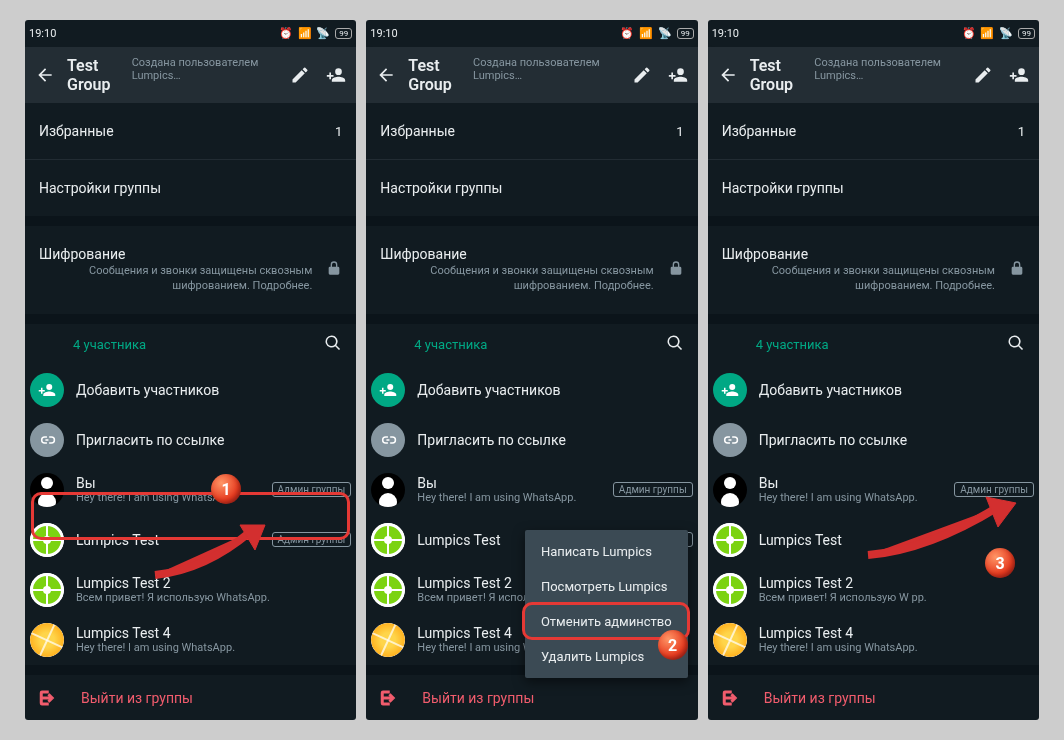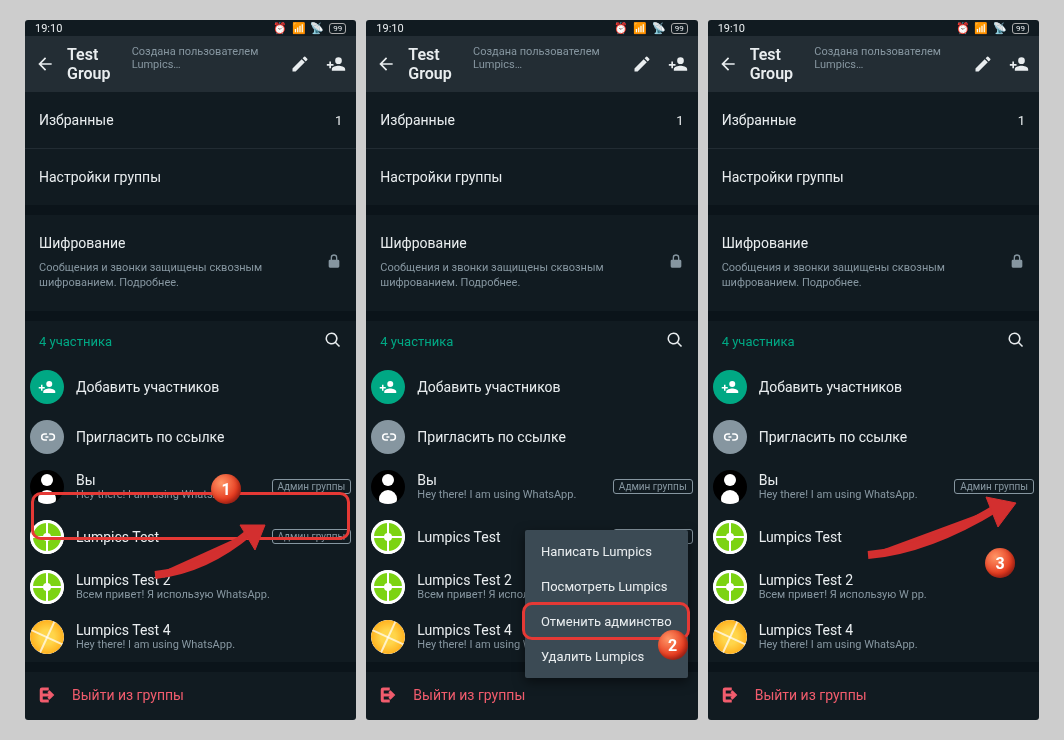--- a/index.html
+++ b/index.html
@@ -15,25 +15,25 @@
   .phone {
     flex: 1;
     background: #111b21;
     border-radius: 3px;
     position: relative;
     overflow: hidden;
     color: #e9edef;
     font-size: 13px;
   }
   .statusbar {
-    height: 16px;
+    height: 27px;
     display: flex;
     align-items: center;
     justify-content: space-between;
-    padding: 0 10px;
+    padding: 0 4px;
     font-size: 11px;
     color: #e9edef;
     background: #111b21;
     border-radius: 7px;
   }
   .status-icons {
     display: flex;
     align-items: center;
     gap: 5px;
   }
@@ -61,29 +61,30 @@
     display: flex;
     align-items: center;
     gap: 14px;
     font-size: 14px;
   }
   .row .rlabel { flex: 1; }
   .row .rcount { color: #e9edef; font-size: 13px; }
   .sep { height: 10px; background: #0b141a; }
   .sep2 { height: 1px; background: #222c33; }
   .enc .title2 { font-size: 14px; }
-  .enc .body2 { font-size: 11px; color: #8696a0; line-height: 1.35; margin-top: 10px; }
+  .enc .body2 { font-size: 11px; color: #8696a0; line-height: 1.35; margin-top: 2px; text-align: right; }
   .lock svg { width: 16px; height: 16px; fill: #8696a0; }
   .participants-head {
     display: flex;
     justify-content: space-between;
     align-items: center;
     padding: 10px 14px;
     color: #00a884;
     font-size: 13px;
+    margin-left: 34px;
   }
   .participants-head svg { width: 18px; height: 18px; fill: #e9edef; }
   .avatar {
     width: 34px; height: 34px; border-radius: 50%;
     background: #00a884;
     display: flex; align-items: center; justify-content: center;
     flex-shrink: 0;
   }
   .avatar svg { width: 18px; height: 18px; fill: #fff; }
   .avatar.grey { background: #8696a0; }
@@ -115,21 +116,21 @@
   .pstatus { font-size: 11px; color: #8696a0; white-space: nowrap; overflow:hidden; text-overflow: ellipsis; }
   .badge {
     border: 1px solid #8696a0;
     color: #8696a0;
     font-size: 10px;
     padding: 1px 5px;
     border-radius: 3px;
     white-space: nowrap;
   }
   .leave {
-    display:flex; align-items:center; gap:15px; padding:14px;
+    display:flex; align-items:center; gap:24px; padding:14px;
     color:#f15c6d; font-size:14px;
   }
   .leave svg { width:18px; height:18px; stroke:#f15c6d; fill:none; stroke-width:2; }
   .highlight {
     position:absolute; border:3px solid #e53935; border-radius:10px; pointer-events:none; z-index:10;
   }
   .marker {
     position:absolute; width:30px; height:30px; border-radius:50%;
     background: radial-gradient(circle at 35% 30%, #ff9666, #e63a1f 60%, #b71c1c);
     z-index:20; display:flex; align-items:center; justify-content:center;

